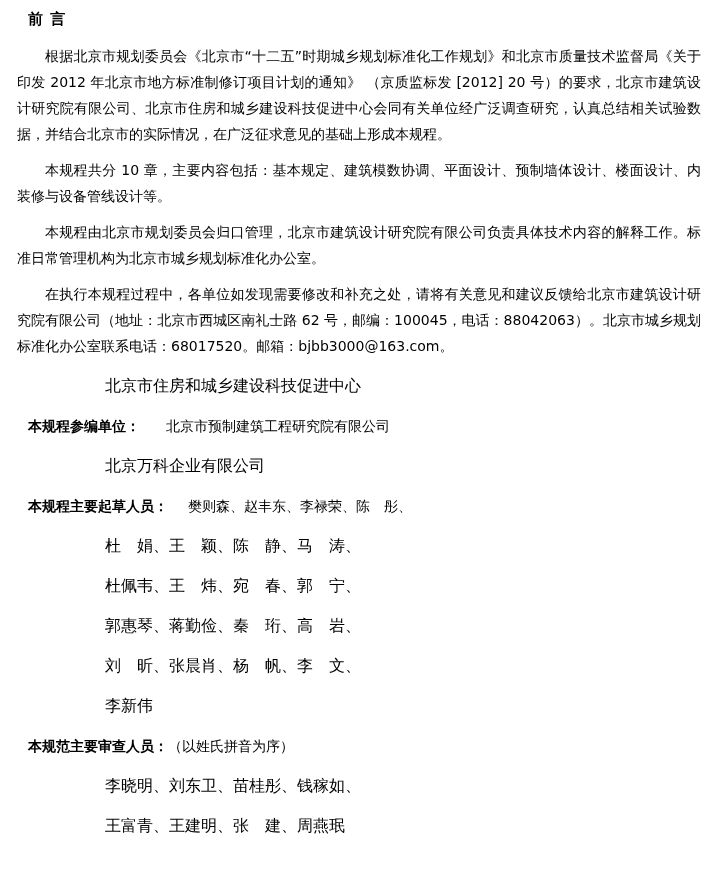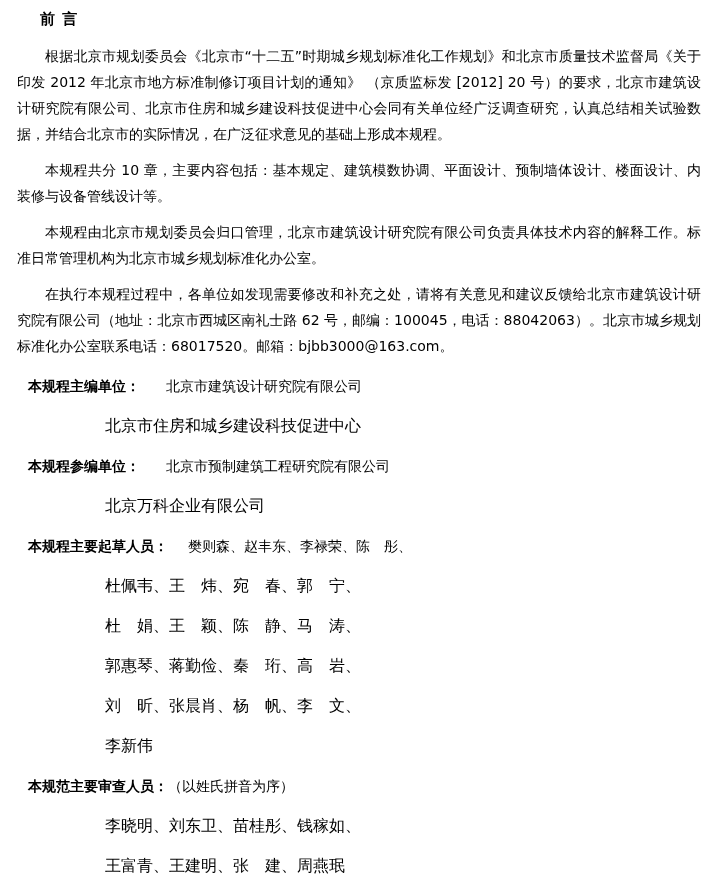--- a/index.html
+++ b/index.html
@@ -13,21 +13,21 @@
     overflow: hidden;
     font-family: "DejaVu Sans", sans-serif;
     color: #000000;
   }
   .page {
     padding: 6px 0 0 0;
   }
   .title {
     font-size: 15px;
     font-weight: bold;
-    margin: 4px 0 14px 40px;
+    margin: 4px 0 14px 28px;
     letter-spacing: 1px;
   }
   .para {
     font-size: 14px;
     line-height: 26px;
     margin: 0 0 10px 0;
     padding: 0 17px;
     text-indent: 28px;
     text-align: justify;
   }
@@ -58,35 +58,32 @@
 
   <h1 class="title">前 言</h1>
 
   <p class="para">根据北京市规划委员会《北京市“十二五”时期城乡规划标准化工作规划》和北京市质量技术监督局《关于印发 2012 年北京市地方标准制修订项目计划的通知》 （京质监标发 [2012] 20 号）的要求，北京市建筑设计研究院有限公司、北京市住房和城乡建设科技促进中心会同有关单位经广泛调查研究，认真总结相关试验数据，并结合北京市的实际情况，在广泛征求意见的基础上形成本规程。</p>
   <p class="para">本规程共分 10 章，主要内容包括：基本规定、建筑模数协调、平面设计、预制墙体设计、楼面设计、内装修与设备管线设计等。</p>
   <p class="para">本规程由北京市规划委员会归口管理，北京市建筑设计研究院有限公司负责具体技术内容的解释工作。标准日常管理机构为北京市城乡规划标准化办公室。</p>
   <p class="para">在执行本规程过程中，各单位如发现需要修改和补充之处，请将有关意见和建议反馈给北京市建筑设计研究院有限公司（地址：北京市西城区南礼士路 62 号，邮编：100045，电话：88042063）。北京市城乡规划标准化办公室联系电话：68017520。邮箱：bjbb3000@163.com。</p>
 
   <div class="entries">
 
-    <div class="entry-line gap-lg">
-      <span class="entry-label">本规程主编单位：</span><span class="entry-value">北京市建筑设计研究院有限公司</span>
-    </div>
     <div class="cont-line">北京市住房和城乡建设科技促进中心</div>
 
     <div class="entry-line gap-lg">
       <span class="entry-label">本规程参编单位：</span><span class="entry-value">北京市预制建筑工程研究院有限公司</span>
     </div>
     <div class="cont-line">北京万科企业有限公司</div>
 
     <div class="entry-line gap-sm">
       <span class="entry-label">本规程主要起草人员：</span><span class="entry-value">樊则森、赵丰东、李禄荣、陈　彤、</span>
     </div>
+    <div class="cont-line">杜　娟、王　颖、陈　静、马　涛、</div>
     <div class="cont-line">杜佩韦、王　炜、宛　春、郭　宁、</div>
-    <div class="cont-line">杜　娟、王　颖、陈　静、马　涛、</div>
     <div class="cont-line">郭惠琴、蒋勤俭、秦　珩、高　岩、</div>
     <div class="cont-line">刘　昕、张晨肖、杨　帆、李　文、</div>
     <div class="cont-line">李新伟</div>
 
     <div class="entry-line gap-none">
       <span class="entry-label">本规范主要审查人员：</span><span class="entry-value">（以姓氏拼音为序）</span>
     </div>
     <div class="cont-line">李晓明、刘东卫、苗桂彤、钱稼如、</div>
     <div class="cont-line">王富青、王建明、张　建、周燕珉</div>
 

